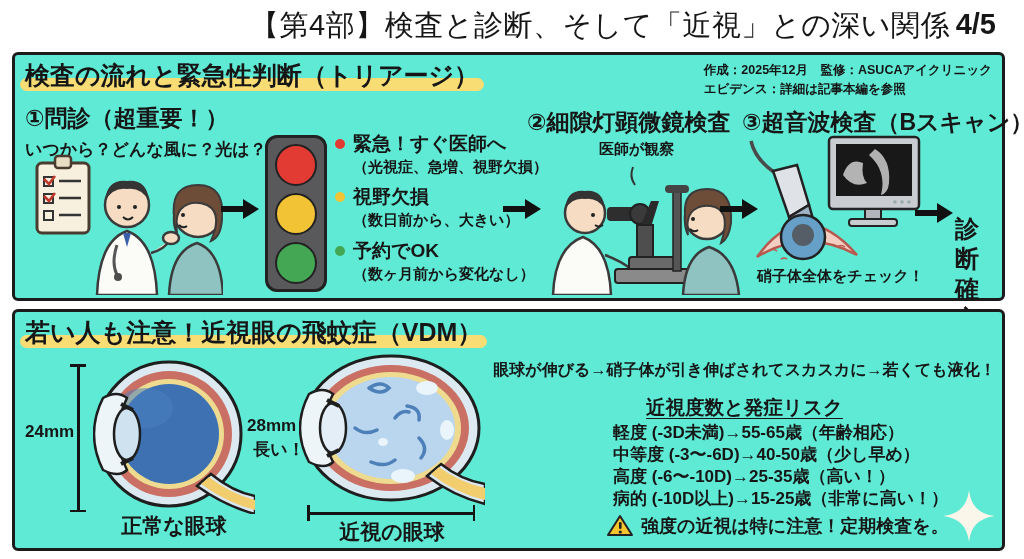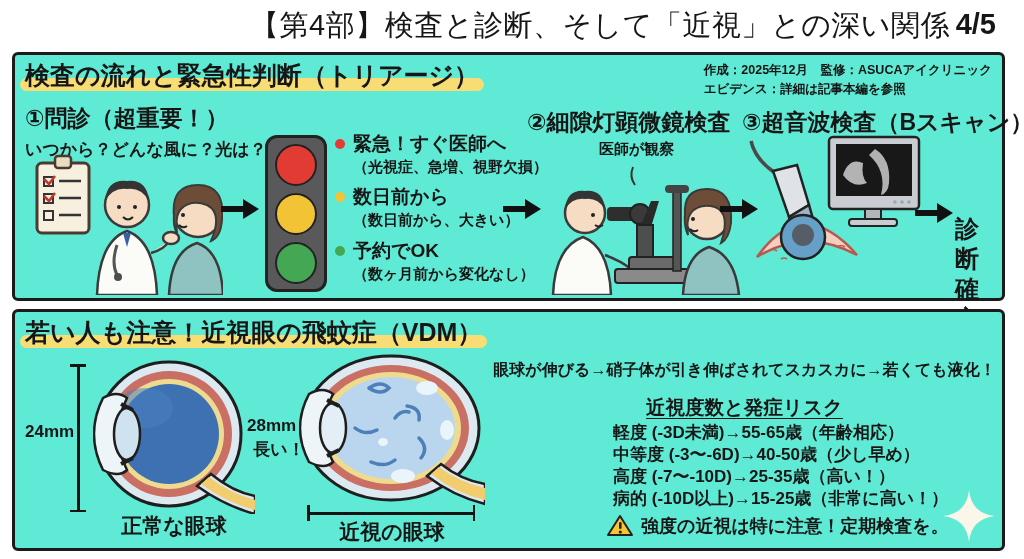--- a/index.html
+++ b/index.html
@@ -113,21 +113,21 @@
     <div class="triage-item">
       <div class="triage-label">
           <span class="dot" style="background: rgb(226, 59, 52);"></span>
           <span>緊急！すぐ医師へ</span>
         </div>
       <div class="triage-detail">（光視症、急増、視野欠損）</div>
     </div>
     <div class="triage-item">
       <div class="triage-label">
           <span class="dot" style="background: rgb(242, 195, 53);"></span>
-          <span>数日前から</span>
+          <span>視野欠損</span>
         </div>
       <div class="triage-detail">（数日前から、大きい）</div>
     </div>
     <div class="triage-item">
       <div class="triage-label">
           <span class="dot" style="background: rgb(67, 167, 83);"></span>
           <span>予約でOK</span>
         </div>
       <div class="triage-detail">（数ヶ月前から変化なし）</div>
     </div>
@@ -199,20 +199,21 @@
     </g>
 
     <g>
       <path d="M12 122 Q58 58 112 120 Q60 92 12 122 Z" fill="#f5cec2" stroke="#b65a4f" stroke-width="2.5"></path>
       <circle cx="58" cy="102" r="22" fill="#66a0c8" stroke="#222" stroke-width="2.5"></circle>
       <circle cx="58" cy="100" r="11" fill="#555e66"></circle>
       <path d="M24 116 q4 -3 8 0 M92 112 q4 -3 8 0 M36 124 q3 -2 6 0" stroke="#c05a50" stroke-width="1.6" fill="none"></path>
     </g>
   </svg>
 
+  <div class="abs caption" style="left:742px;top:212px;">硝子体全体をチェック！</div>
 
   <svg class="abs" style="left:900px;top:148px;" width="38" height="20" viewBox="0 0 38 20">
     <polygon points="0,7 22,7 22,0 38,10 22,20 22,13 0,13" fill="#111"></polygon>
   </svg>
 
   <div class="abs result" style="left:940px;top:128px;margin-top:31px;">
     <div>診断</div>
     <div>確定</div>
   </div>
 </div>
@@ -277,21 +278,21 @@
   <div class="measure-h" style="left:292px;top:200px;width:168px;"></div>
   <div class="abs eye-label" style="left:284px;top:206px;width:186px;">近視の眼球</div>
 
   <div class="abs explain" style="left:466px;top:48px;width:527px;">眼球が伸びる→硝子体が引き伸ばされてスカスカに→若くても液化！</div>
   <div class="abs" style="left:466px;top:82px;width:527px;text-align:center;">
     <span class="risk-title">近視度数と発症リスク</span>
   </div>
   <div class="abs" style="left:598px;top:110px;">
     <div class="risk-line">軽度 (-3D未満)→55-65歳（年齢相応）</div>
     <div class="risk-line">中等度 (-3〜-6D)→40-50歳（少し早め）</div>
-    <div class="risk-line">高度 (-7〜-10D)→25-35歳（高い！）</div>
+    <div class="risk-line">高度 (-6〜-10D)→25-35歳（高い！）</div>
     <div class="risk-line">病的 (-10D以上)→15-25歳（非常に高い！）</div>
   </div>
   <div class="abs warning-row" style="left:592px;top:202px;">
     <svg width="26" height="23" viewBox="0 0 26 23">
       <path d="M13 2 L25 21 L1 21 Z" fill="#f7c52e" stroke="#222" stroke-width="2" stroke-linejoin="round"></path>
       <rect x="12" y="8" width="2.6" height="7" rx="1.3" fill="#222"></rect>
       <circle cx="13.3" cy="18" r="1.6" fill="#222"></circle>
     </svg>
     <span>強度の近視は特に注意！定期検査を。</span>
   </div>

